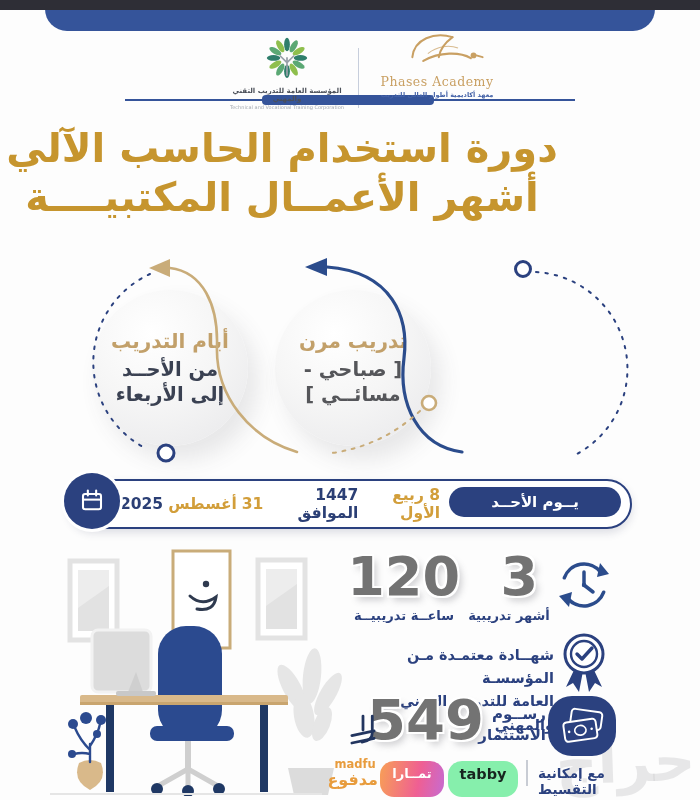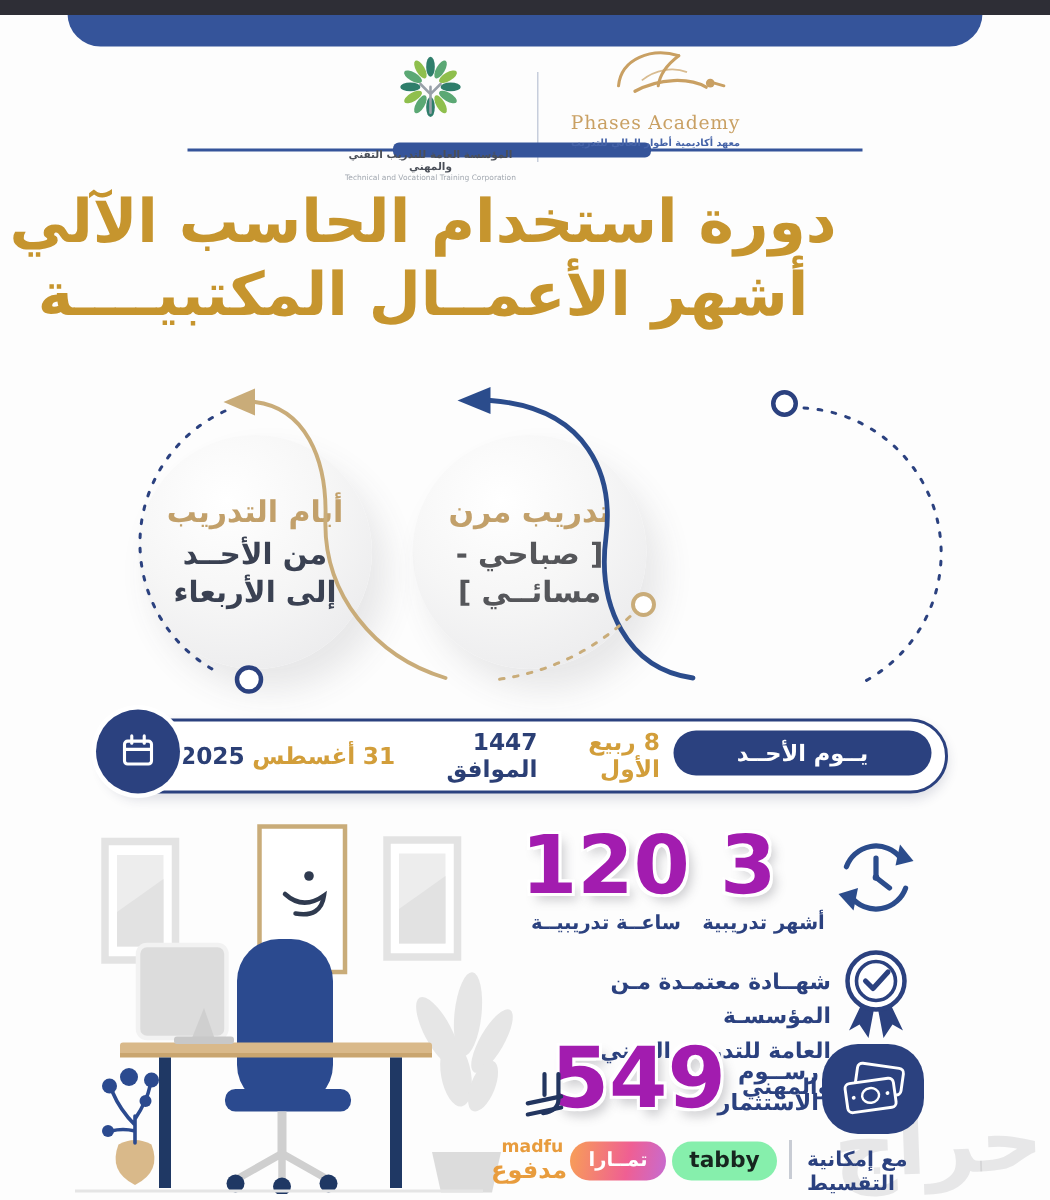--- a/index.html
+++ b/index.html
@@ -8,21 +8,21 @@
     background:#FDFDFD;font-family:"DejaVu Sans",sans-serif;direction:rtl;
   }
   
   .topbar-dark{position:absolute;left:0;top:0;width:700px;height:10px;background:#2E2E36;z-index:6;}
   .topbar-blue{position:absolute;left:45px;top:0;width:610px;height:31px;background:#35549A;border-radius:0 0 22px 22px;z-index:5;}
   
   .logo-block{position:absolute;text-align:center;z-index:2;}
   .tvtc{left:222px;top:33px;width:130px;}
   .phases{left:372px;top:28px;width:130px;}
   .logo-divider{position:absolute;left:358px;top:48px;width:1px;height:60px;background:#C7CEDC;}
-  .tvtc-ar{font-size:7px;color:#4A4F58;font-weight:700;margin-top:16px;}
+  .tvtc-ar{font-size:7px;color:#4A4F58;font-weight:700;margin-top:4px;}
   .tvtc-en{font-size:5px;color:#A2A8B0;margin-top:1px;}
   .phases-name{font-size:12.5px;color:#C9A063;font-family:"DejaVu Serif",serif;letter-spacing:.5px;}
   .phases-ar{font-size:6.5px;color:#4563A8;font-weight:700;margin-top:2px;}
   
   .rule-line{position:absolute;left:125px;top:99px;width:450px;height:2px;background:#35549A;}
   .rule-thick{position:absolute;left:262px;top:95px;width:172px;height:10px;border-radius:4px;background:#35549A;}
   
   .main-title{position:absolute;left:0;top:124px;width:564px;text-align:center;
     color:#C6952E;font-size:40px;font-weight:700;line-height:1.22;z-index:2;}
   
@@ -48,42 +48,42 @@
     background:#fff;border:2px solid #2B417F;box-shadow:0 4px 8px rgba(40,50,90,.15);z-index:2;}
   .day-pill{position:absolute;right:9px;top:6px;width:172px;height:30px;border-radius:16px;
     background:#2B417F;color:#fff;font-size:15px;font-weight:700;text-align:center;line-height:30px;}
   .date-text{position:absolute;right:190px;left:50px;top:0;height:100%;
     display:flex;align-items:center;justify-content:center;gap:5px;
     font-size:15.5px;font-weight:700;color:#2B3F75;}
   .date-text .gold{color:#D29E3A;}
   .calendar-badge{position:absolute;left:64px;top:473px;width:56px;height:56px;border-radius:50%;
     background:#2B417F;box-shadow:0 0 0 3px #fff;display:flex;align-items:center;justify-content:center;z-index:3;}
   
-  .big-num{position:absolute;color:#a21caf;font-weight:700;font-size:54px;line-height:1;text-align:left;
+  .big-num{position:absolute;color:#737373;font-weight:700;font-size:54px;line-height:1;text-align:right;
     text-shadow:-2px -2px 0 #fff,2px -2px 0 #fff,-2px 2px 0 #fff,2px 2px 0 #fff,4px 5px 7px rgba(80,80,90,.28);z-index:2;}
   .num-120{left:348px;top:550px;width:112px;}
   .num-3{left:480px;top:550px;width:58px;}
   .num-label{position:absolute;font-size:13px;font-weight:700;color:#2B417F;text-align:center;z-index:2;}
   .lab-120{left:344px;top:608px;width:120px;}
   .lab-3{left:462px;top:608px;width:94px;}
   .clock-wrap{position:absolute;left:556px;top:556px;z-index:2;}
   .cert-badge{position:absolute;left:558px;top:630px;z-index:2;}
   .cert-text{position:absolute;left:346px;top:644px;width:208px;font-size:14.5px;font-weight:700;
     color:#2B417F;text-align:right;line-height:1.6;z-index:2;}
   .money-blob{position:absolute;left:548px;top:696px;width:68px;height:60px;border-radius:24px;
     background:#2B417F;display:flex;align-items:center;justify-content:center;z-index:2;}
   .price-label{position:absolute;left:478px;top:704px;width:68px;font-size:15px;font-weight:700;
     color:#2B417F;text-align:right;line-height:1.4;z-index:2;}
   .price-value{left:380px;top:692px;width:104px;font-size:56px;}
   .riyal-wrap{position:absolute;left:350px;top:714px;z-index:2;}
   
   .inst-label{position:absolute;left:538px;top:765px;width:104px;font-size:13.5px;font-weight:700;
     color:#2B417F;text-align:left;z-index:2;}
   .inst-divider{position:absolute;left:526px;top:760px;width:1.5px;height:26px;background:#C8CCD4;z-index:2;}
-  .pay-pill{position:absolute;top:761px;height:26px;border-radius:14px;text-align:center;line-height:26px;
+  .pay-pill{position:absolute;top:761px;height:36px;border-radius:14px;text-align:center;line-height:26px;
     font-weight:700;z-index:2;}
   .tabby-pill{left:448px;width:70px;background:#86efac;color:#17251F;font-size:14.5px;}
   .tamara-pill{left:380px;width:64px;color:#fff;font-size:13px;
     background:linear-gradient(100deg,#F79A5B 5%,#EF5F93 60%,#C66BD1 100%);}
   .madfu{position:absolute;left:332px;top:758px;width:46px;text-align:center;color:#E89C3D;
     font-weight:700;line-height:1.15;z-index:2;}
   .madfu-en{font-size:11.5px;}
   .madfu-ar{font-size:16px;}
   
   .watermark{position:absolute;left:538px;top:728px;width:175px;font-size:58px;font-weight:700;

